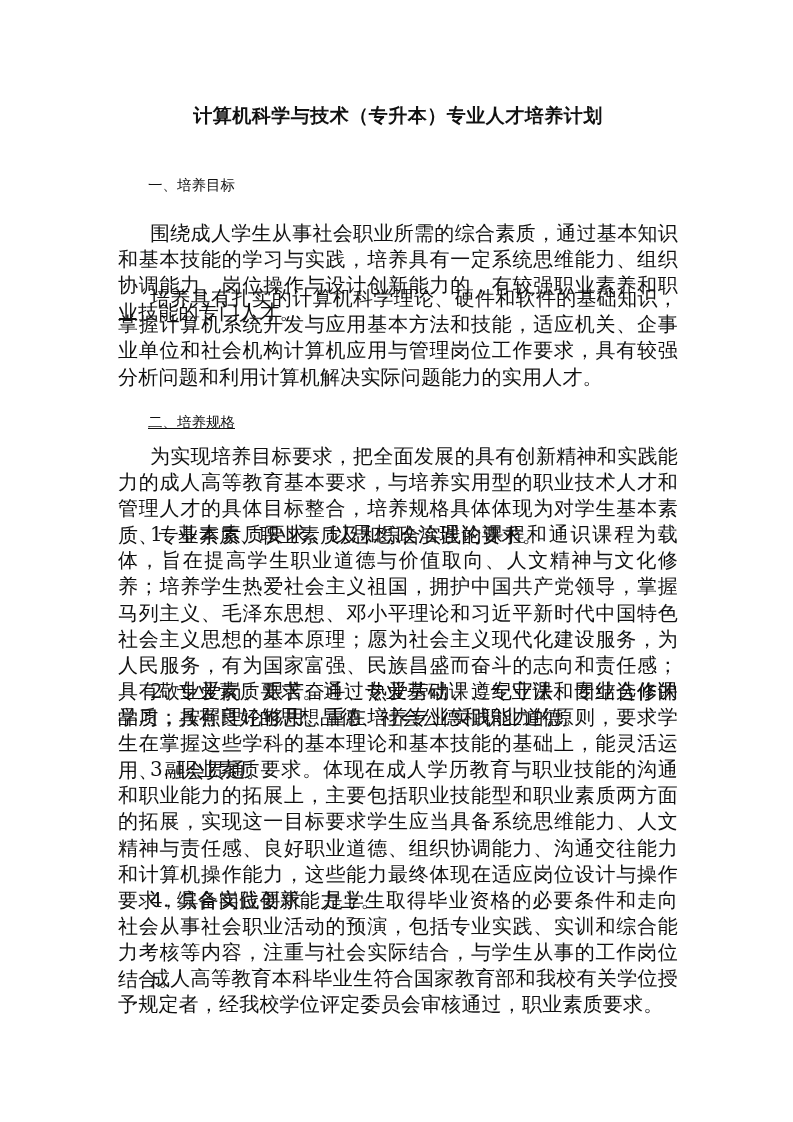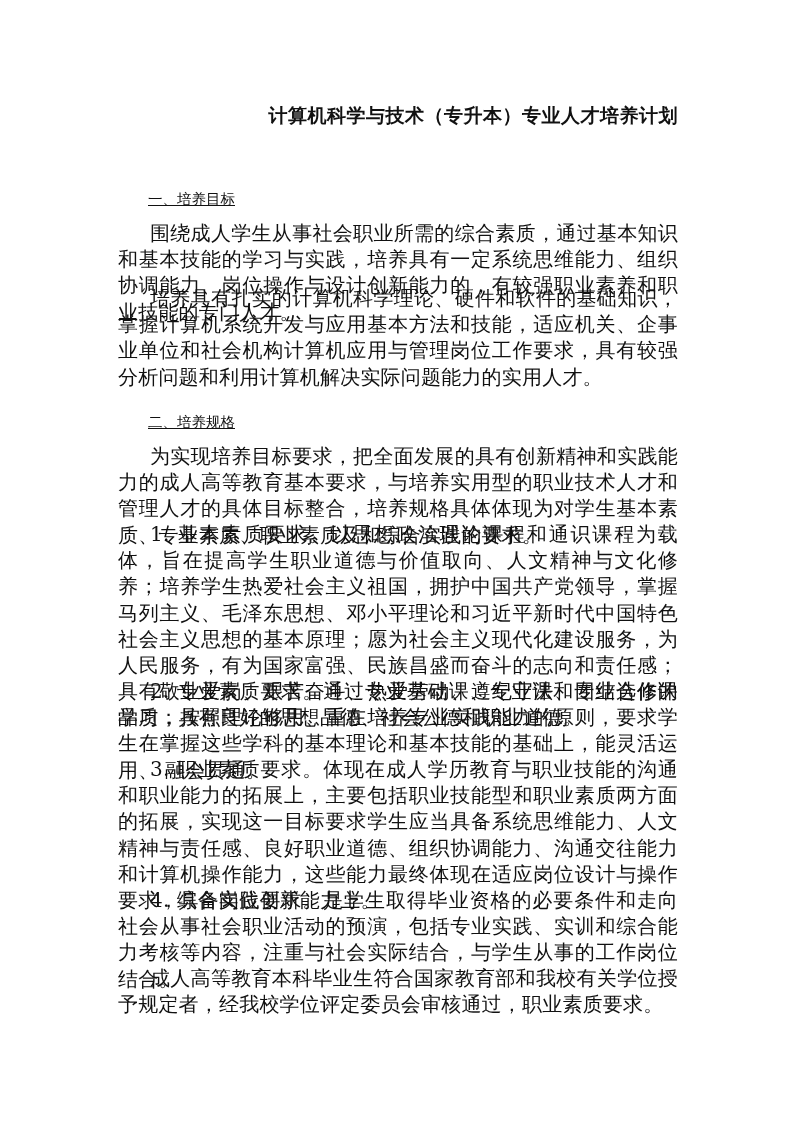--- a/index.html
+++ b/index.html
@@ -19,21 +19,21 @@
       position: absolute;
       left: 118px;
       top: 0;
       width: 560px;
     }
     .title {
       position: absolute;
       left: 0;
       top: 102px;
       width: 560px;
-      text-align: right;
+      text-align: center;
       font-family: "DejaVu Sans", "Liberation Sans", sans-serif;
       font-weight: bold;
       font-size: 19px;
       letter-spacing: 0.5px;
       line-height: 26px;
     }
     .section-heading {
       position: absolute;
       left: 30px;
       font-family: "DejaVu Sans", "Liberation Sans", sans-serif;
@@ -51,21 +51,21 @@
       letter-spacing: 0.2px;
       word-break: break-all;
     }
   </style>
 </head>
 <body>
 
 <div class="page">
   <div class="title">计算机科学与技术（专升本）专业人才培养计划</div>
 
-  <div class="section-heading" style="top:186px;text-decoration:underline;">一、培养目标</div>
+  <div class="section-heading" style="top:172px;">一、培养目标</div>
 
   <div class="para" style="top:220px;">围绕成人学生从事社会职业所需的综合素质，通过基本知识和基本技能的学习与实践，培养具有一定系统思维能力、组织协调能力、岗位操作与设计创新能力的，有较强职业素养和职业技能的专门人才。</div>
   <div class="para" style="top:285px;">培养具有扎实的计算机科学理论、硬件和软件的基础知识，掌握计算机系统开发与应用基本方法和技能，适应机关、企事业单位和社会机构计算机应用与管理岗位工作要求，具有较强分析问题和利用计算机解决实际问题能力的实用人才。</div>
 
   <div class="section-heading" style="top:409px;text-decoration:underline;">二、培养规格</div>
 
   <div class="para" style="top:443px;">为实现培养目标要求，把全面发展的具有创新精神和实践能力的成人高等教育基本要求，与培养实用型的职业技术人才和管理人才的具体目标整合，培养规格具体体现为对学生基本素质、专业素质、职业素质及和综合实践的要求。</div>
   <div class="para" style="top:521px;">1. 基本素质要求。以思想政治理论课程和通识课程为载体，旨在提高学生职业道德与价值取向、人文精神与文化修养；培养学生热爱社会主义祖国，拥护中国共产党领导，掌握马列主义、毛泽东思想、邓小平理论和习近平新时代中国特色社会主义思想的基本原理；愿为社会主义现代化建设服务，为人民服务，有为国家富强、民族昌盛而奋斗的志向和责任感；具有敬业爱岗、艰苦奋斗、热爱劳动、遵纪守法、团结合作的品质；具有良好的思想品德、社会公德和职业道德。</div>
   <div class="para" style="top:678px;">2. 专业素质要求。通过专业基础课、专业课和专业选修课学习，按照理论够用、重在培养专业实践能力的原则，要求学生在掌握这些学科的基本理论和基本技能的基础上，能灵活运用、 融会贯通。</div>
   <div class="para" style="top:756px;">3. 职业素质要求。体现在成人学历教育与职业技能的沟通和职业能力的拓展上，主要包括职业技能型和职业素质两方面的拓展，实现这一目标要求学生应当具备系统思维能力、人文精神与责任感、良好职业道德、组织协调能力、沟通交往能力和计算机操作能力，这些能力最终体现在适应岗位设计与操作要求，具备岗位创新能力上。</div>

